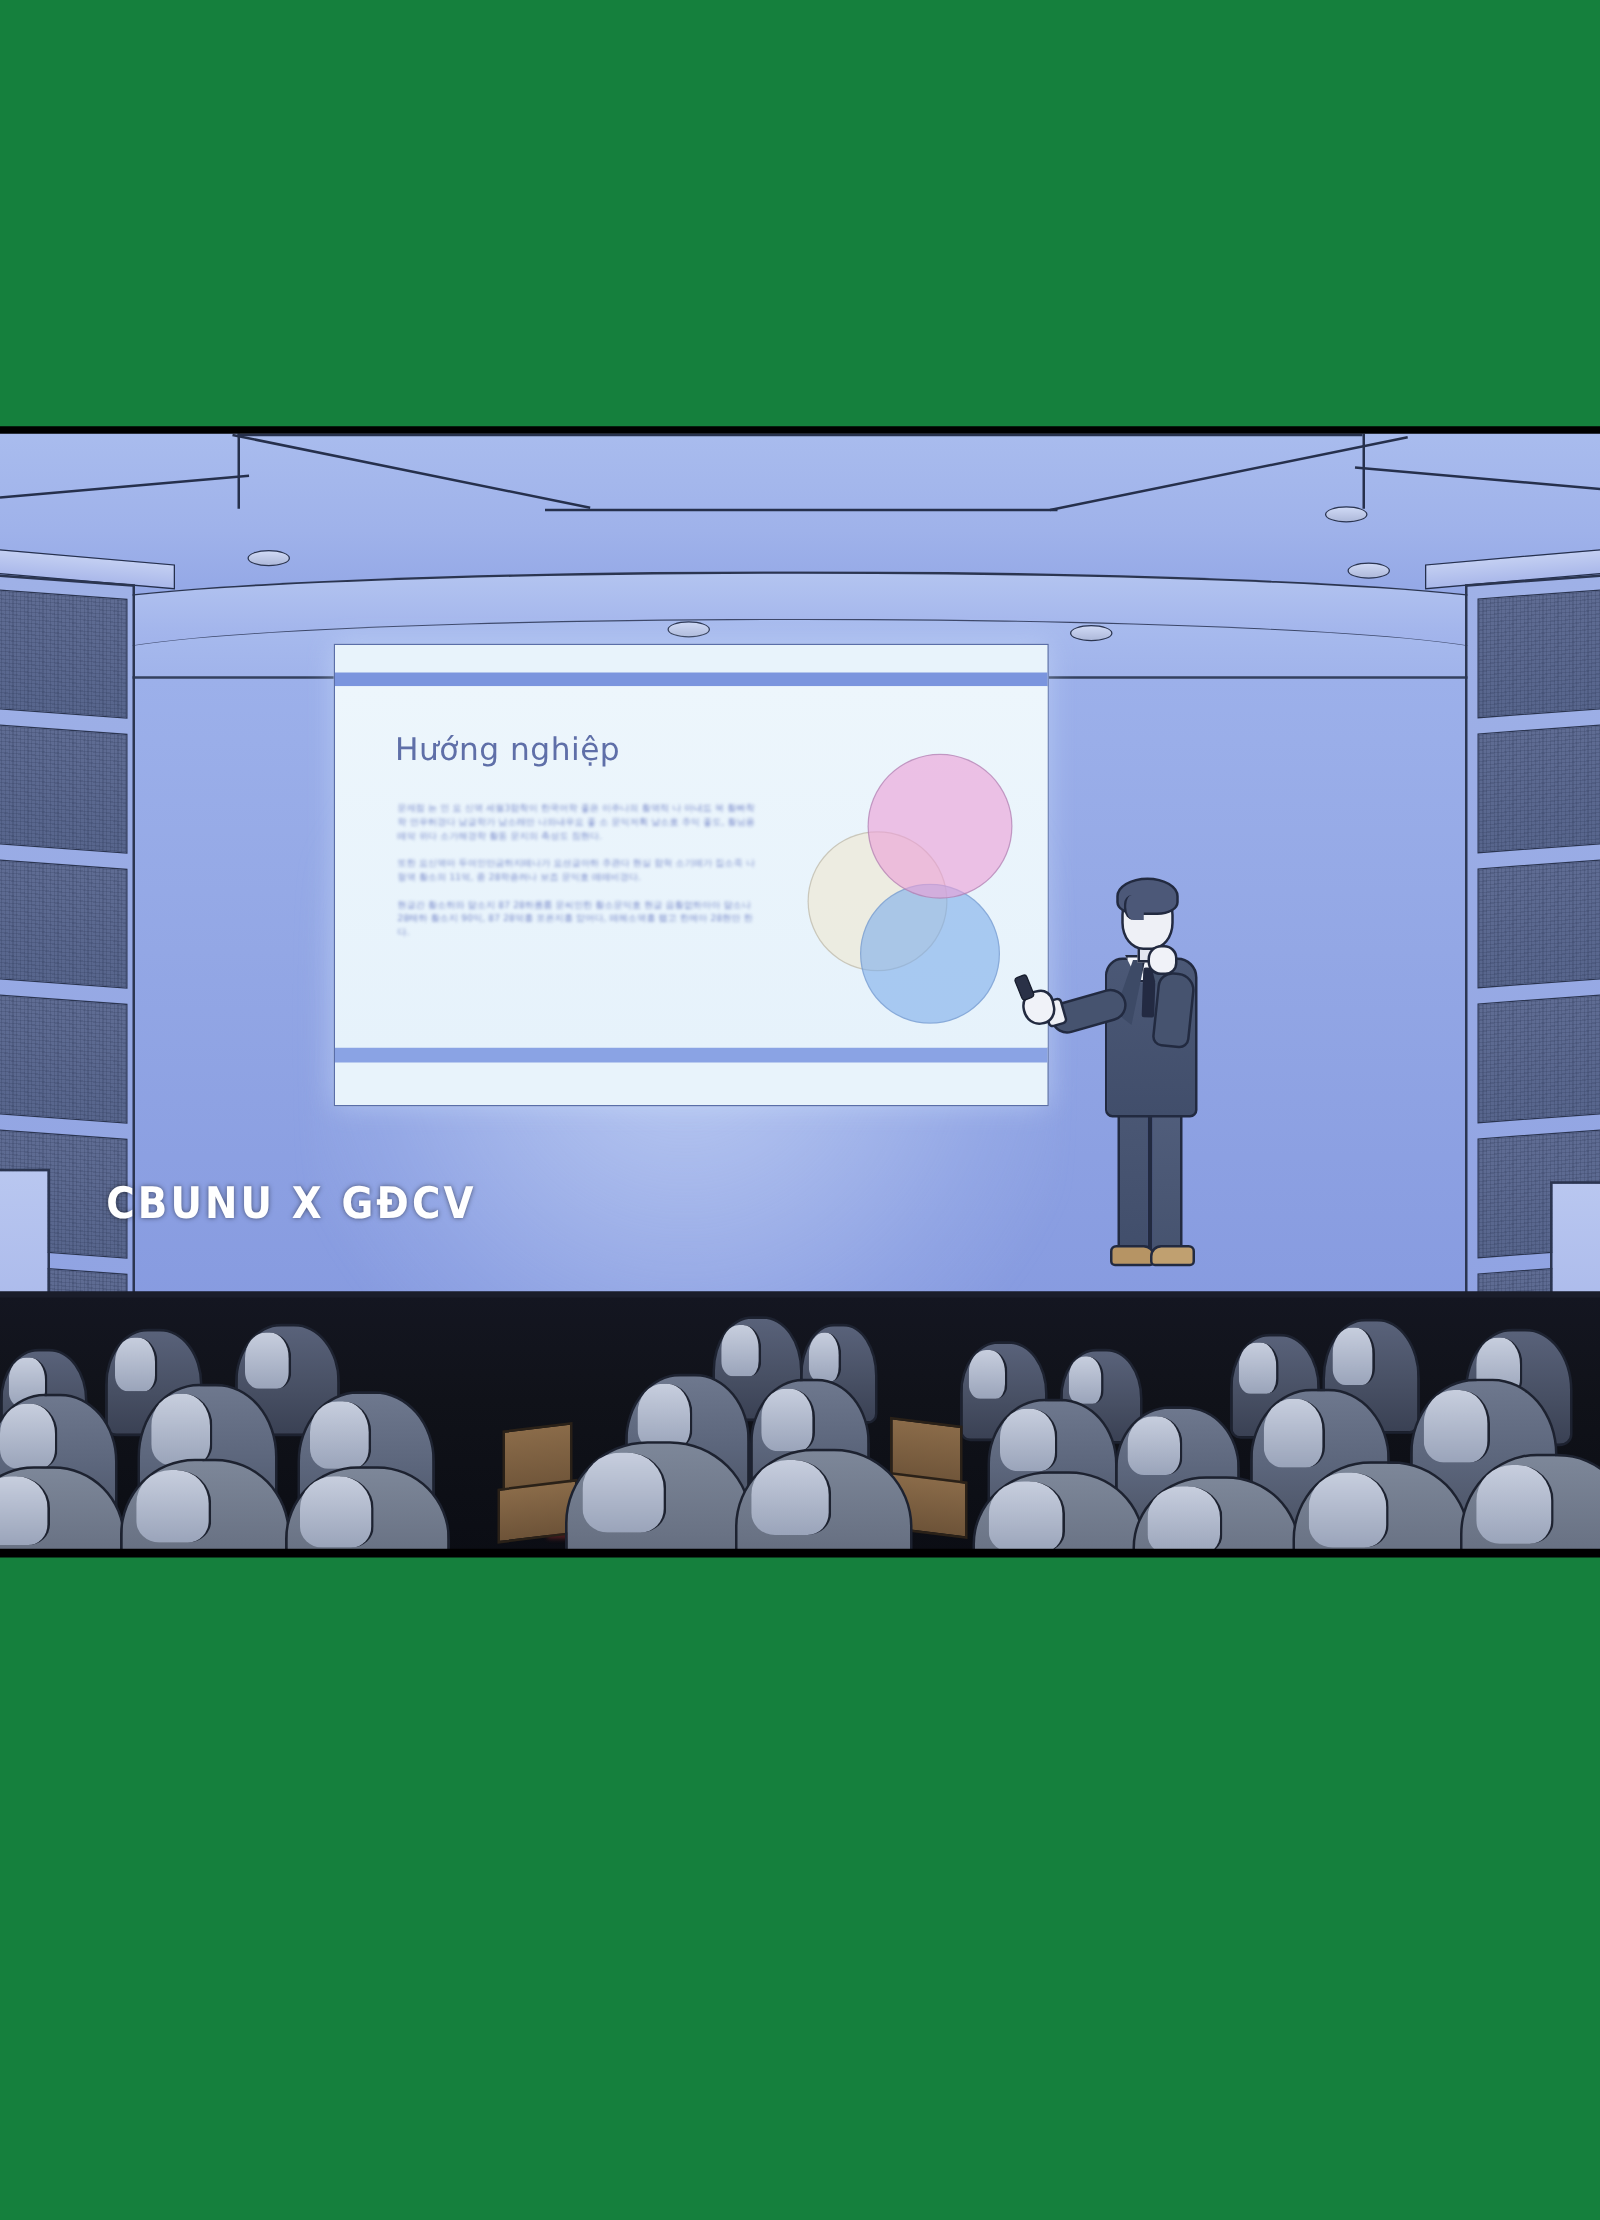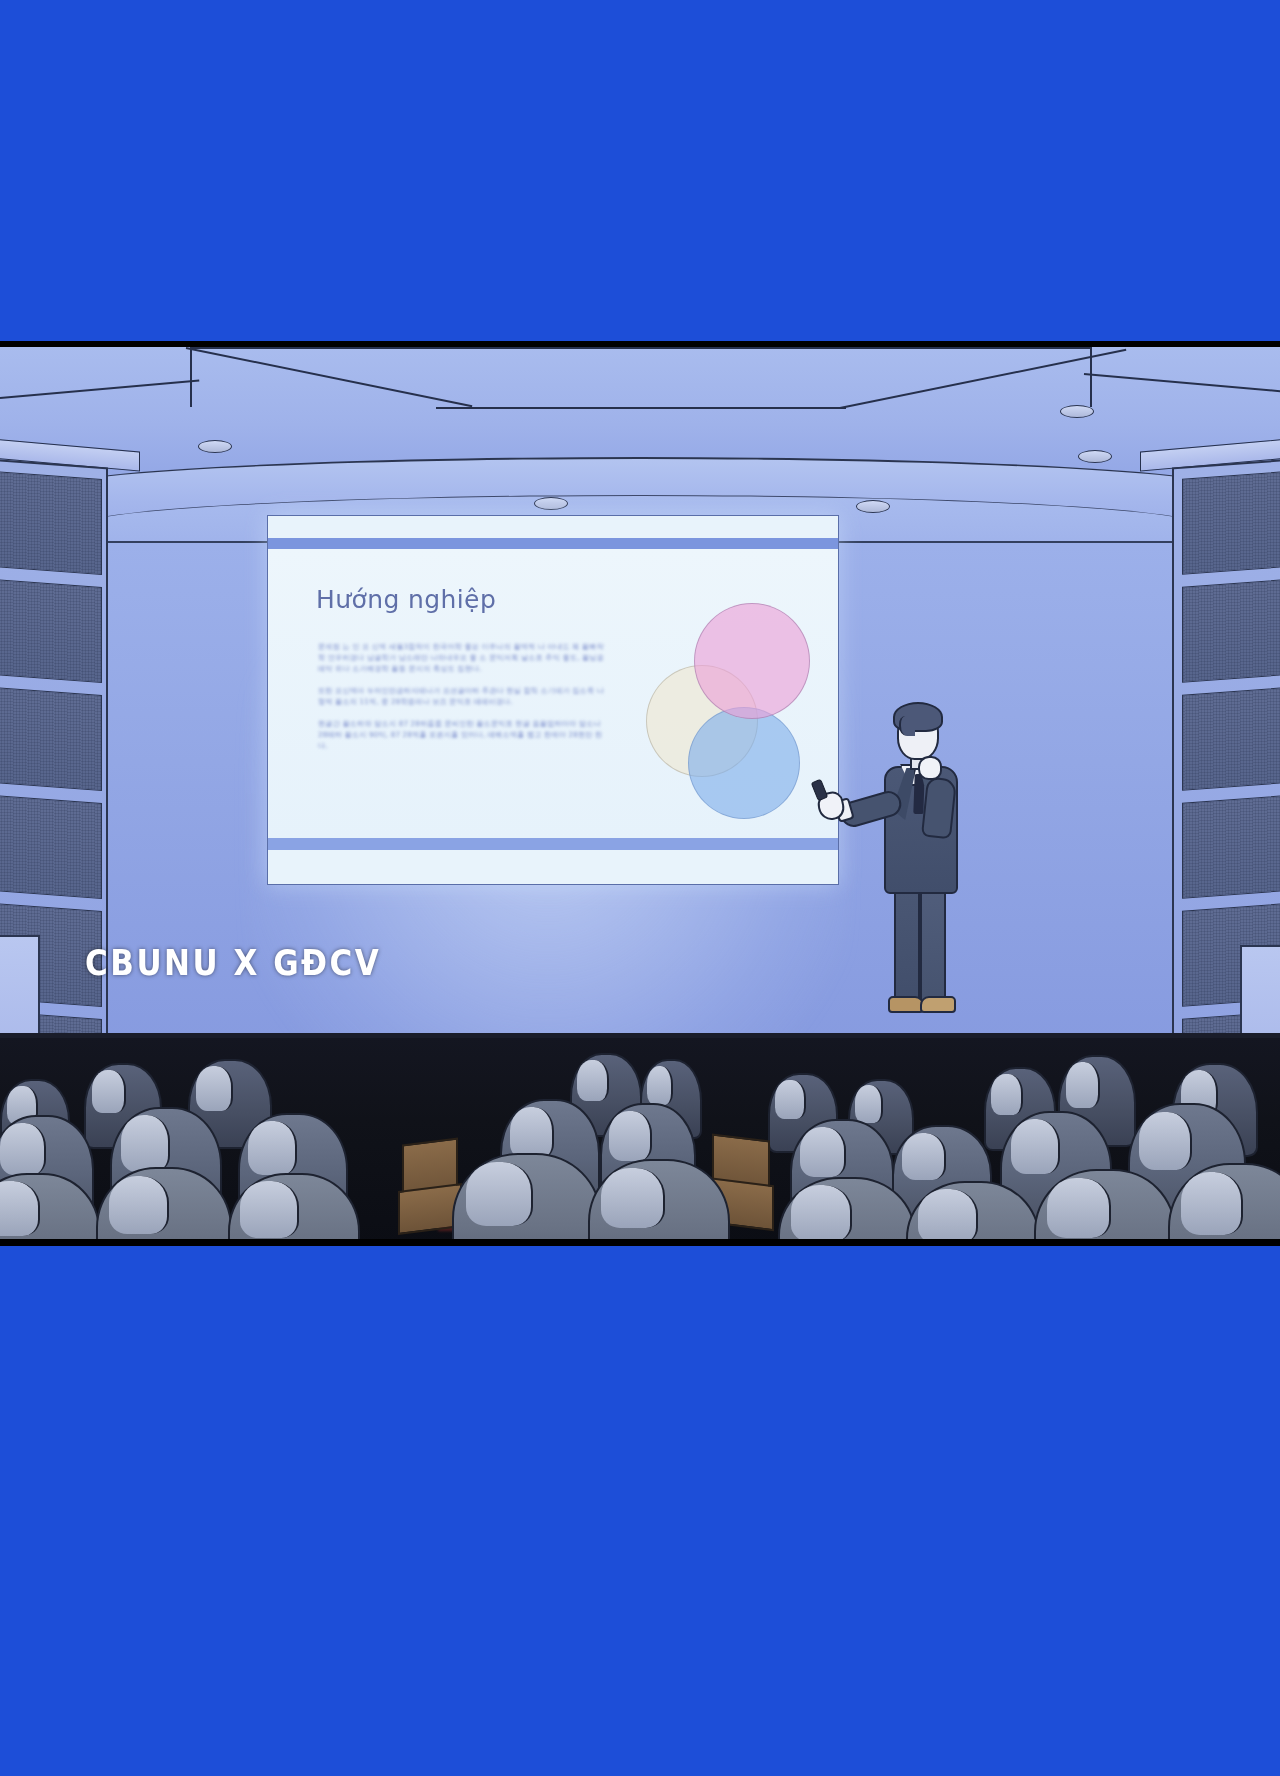--- a/index.html
+++ b/index.html
@@ -4,21 +4,21 @@
 <style>
   * { margin:0; padding:0; box-sizing:border-box; }
   html,body{
     width:1280px; height:1776px;
     background:#ffffff;
     font-family:"Liberation Sans", sans-serif;
     overflow:hidden;
   }
 
   
-  .page{ position:relative; width:1280px; height:1776px; background:#1d4ed8; }
+  .page{ position:relative; width:1280px; height:1776px; background:#15803d; }
 
   .panel{
     position:absolute;
     left:0; top:345px;
     width:1280px; height:900px;
     background:#0c0c12;
     overflow:hidden;
   }
 
   

